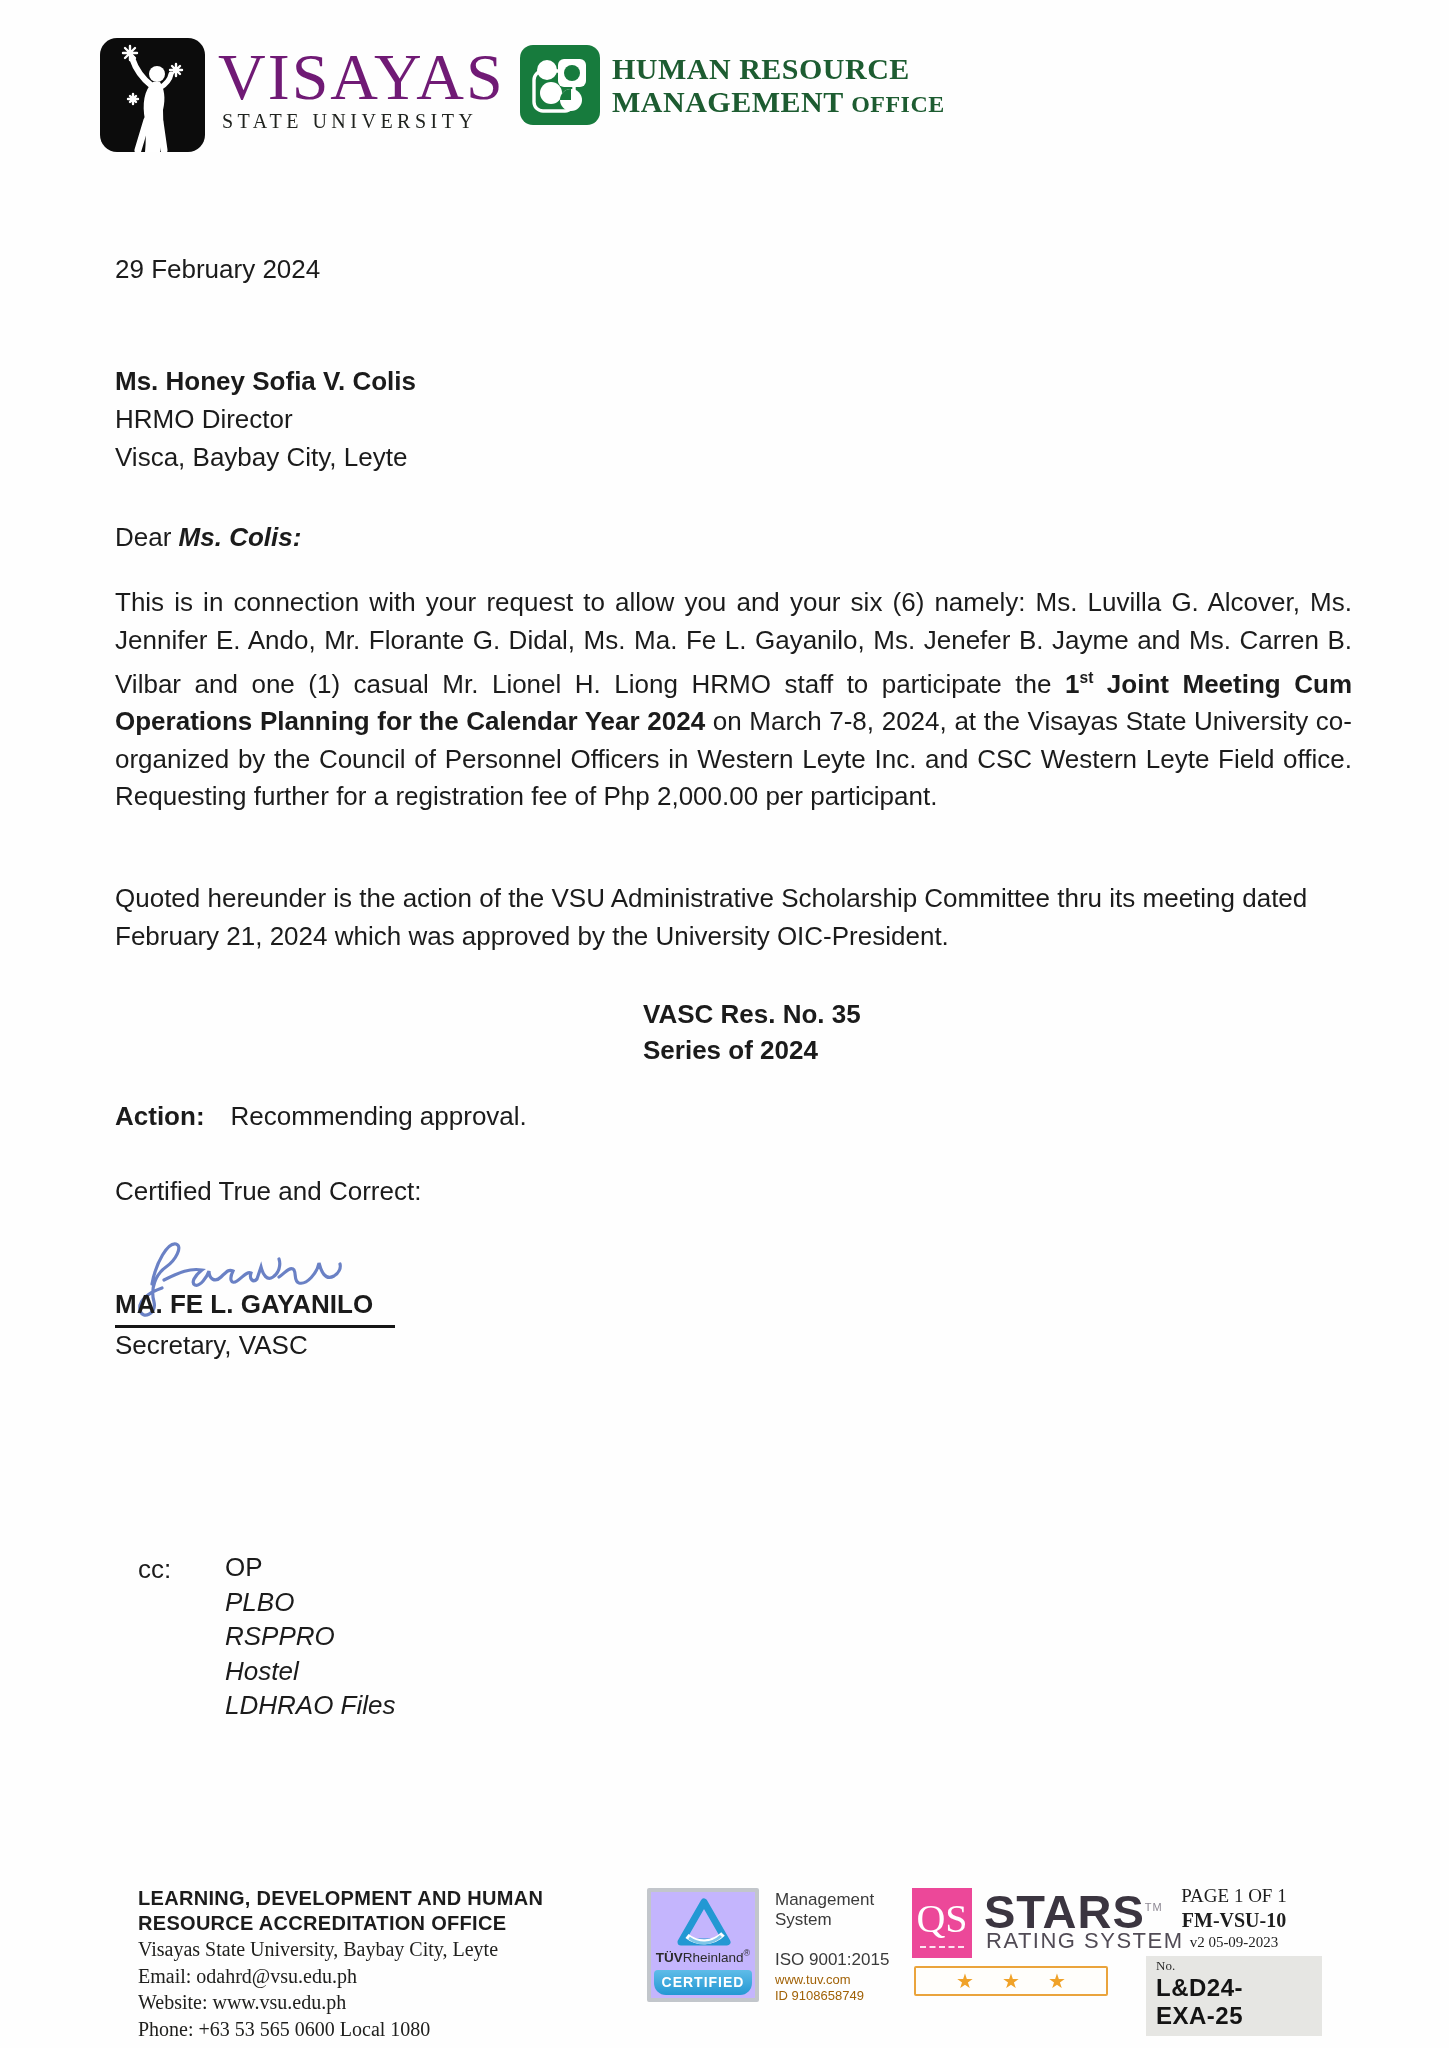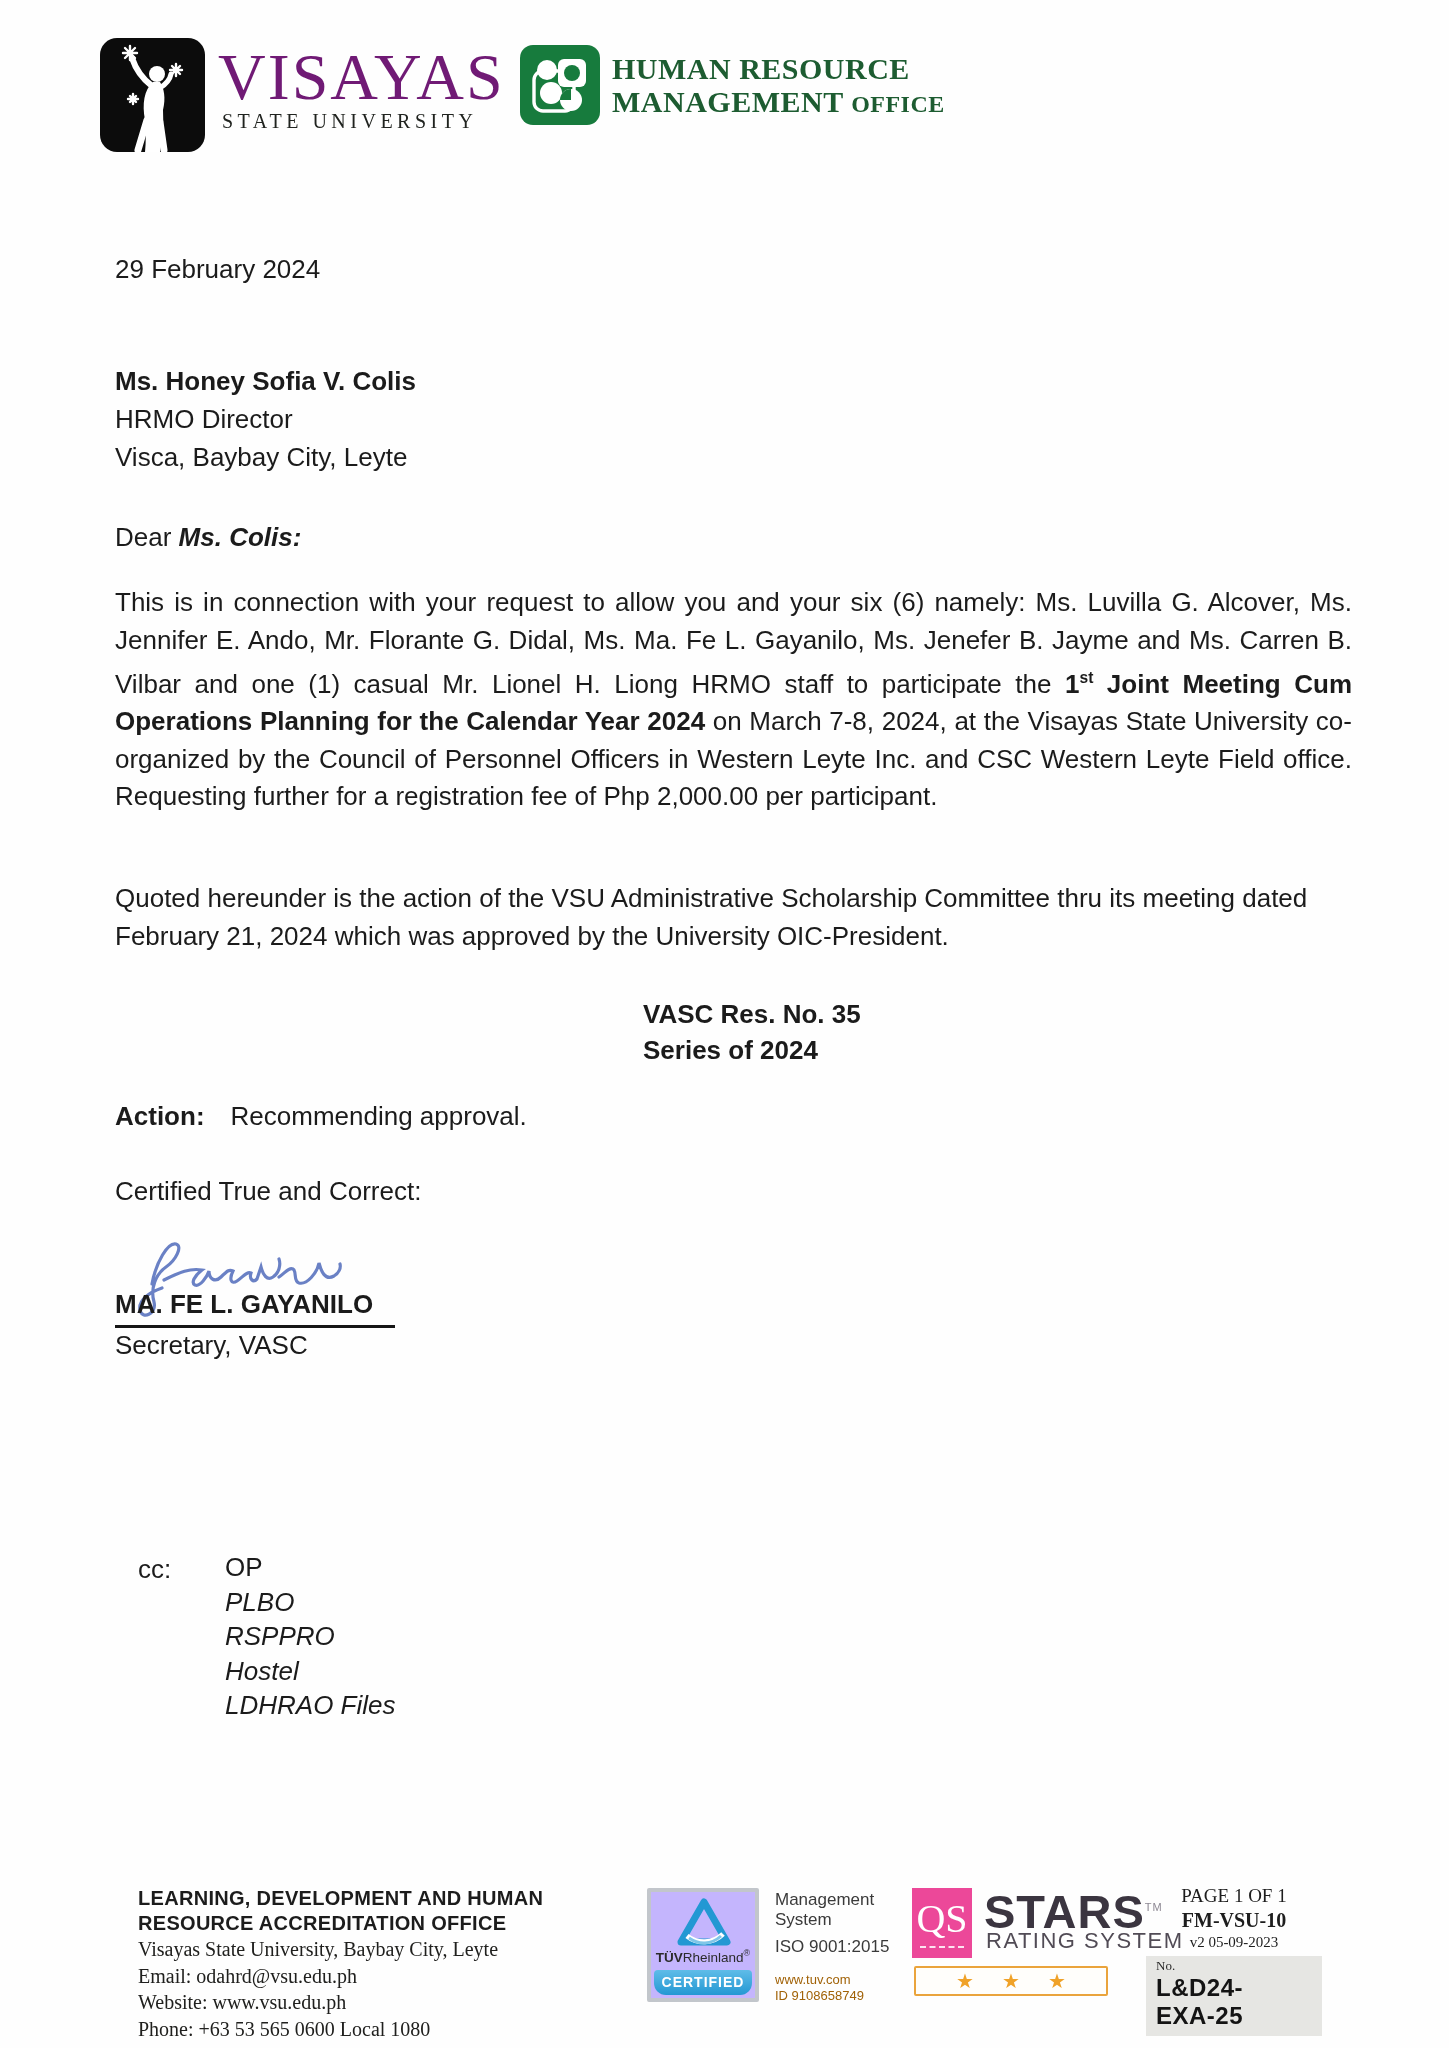--- a/index.html
+++ b/index.html
@@ -86,21 +86,21 @@
   }
   .tuv-brand .reg { font-size:9px; vertical-align:super; }
   .tuv-band {
     position:absolute; left:3px; right:3px; bottom:3px; height:25px;
     background:linear-gradient(180deg,#5fbce8,#2398d3);
     border-radius:4px 4px 12px 12px;
     color:#fff; font-weight:bold; font-size:14px; text-align:center; line-height:25px;
     letter-spacing:1px;
   }
   .tuv-side { left:775px; top:1890px; font-size:17px; line-height:20px; color:#3a3a3a; }
-  .tuv-side .iso { margin-top:7px; }
+  .tuv-side .iso { margin-top:20px; }
   .tuv-side-small { left:775px; top:1972px; font-size:13px; line-height:16px; color:#a16207; }
 
   .qs-square {
     left:912px; top:1888px; width:60px; height:70px;
     background:#ec4899; border-radius:0;
     color:#fff; font-family:"Liberation Serif", serif; font-size:40px;
     text-align:center; line-height:62px;
   }
   .qs-square::after {
     content:""; position:absolute; left:8px; right:8px; bottom:10px;

